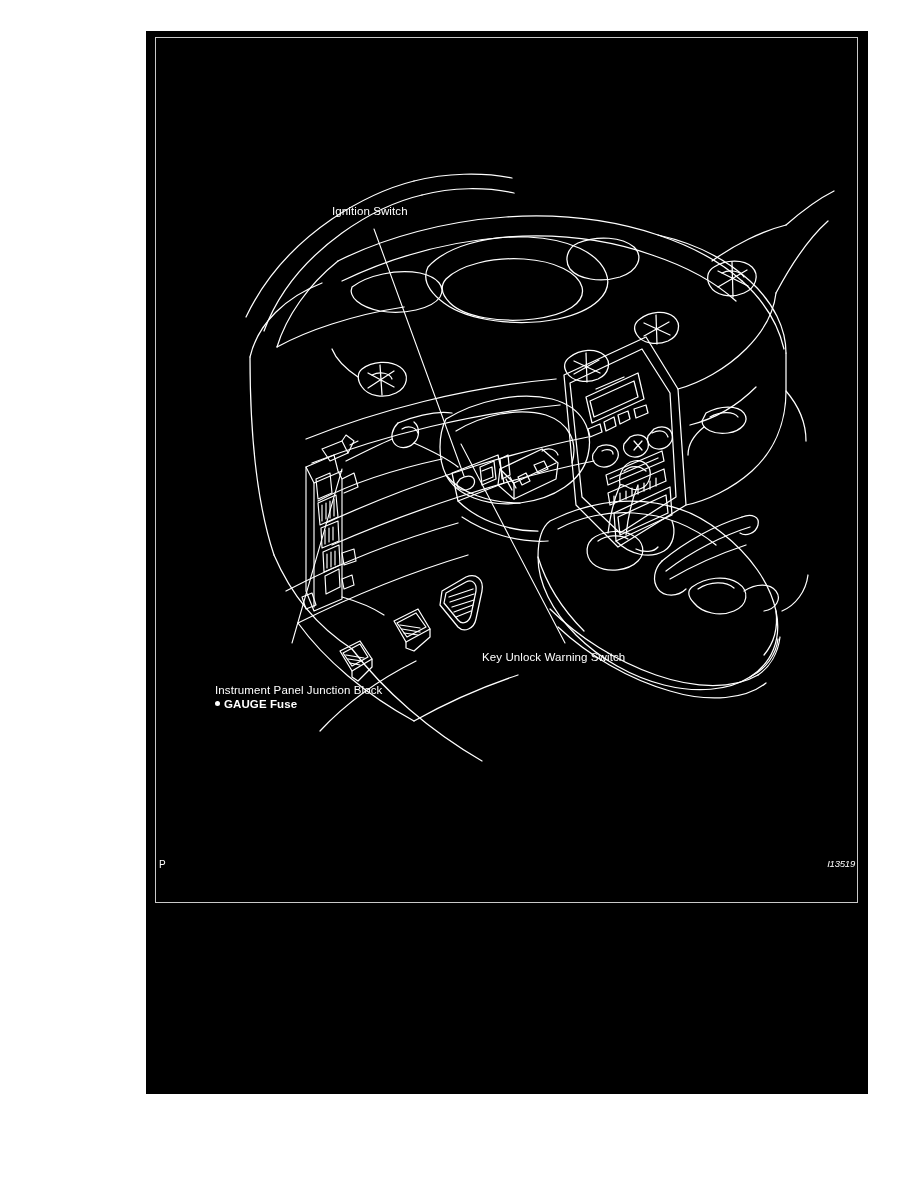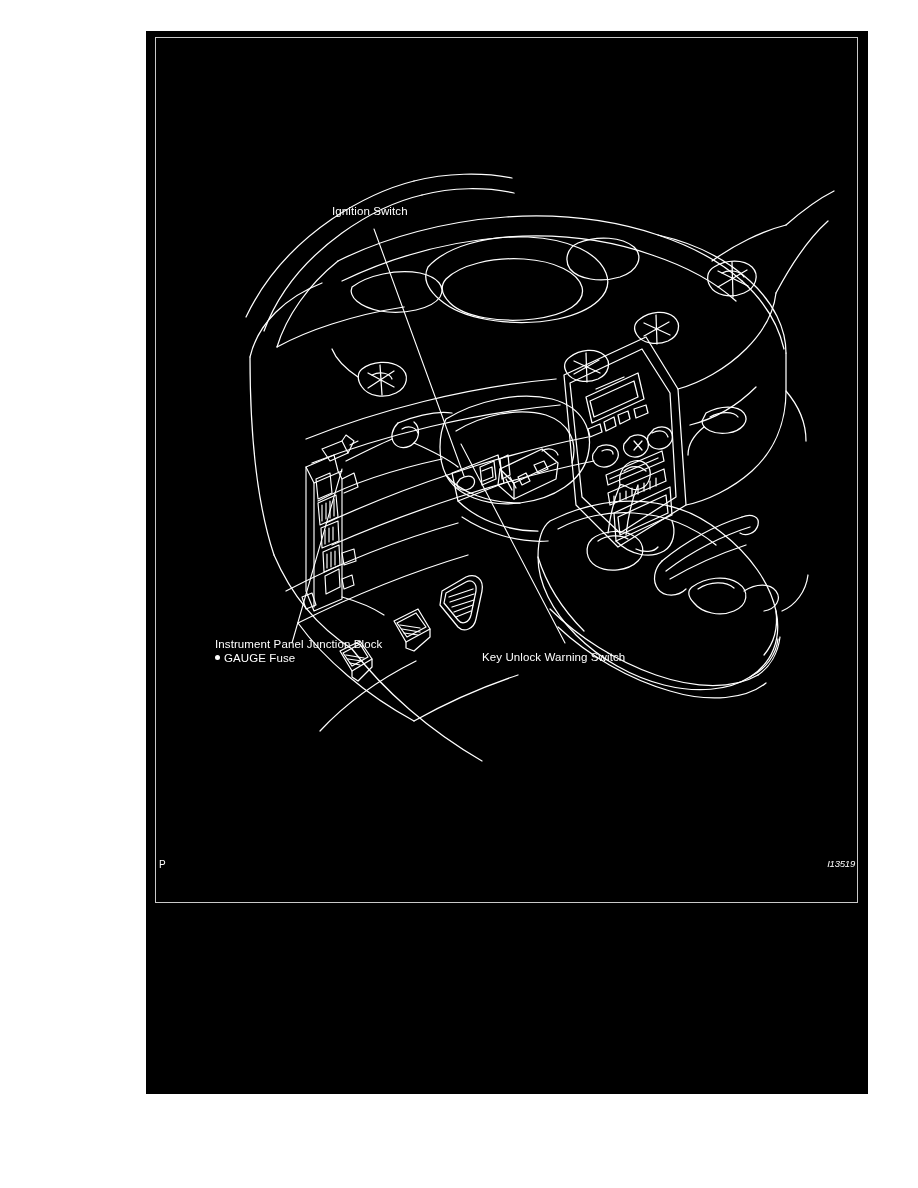--- a/index.html
+++ b/index.html
@@ -59,25 +59,26 @@
     color: #ffffff;
     font-family: "Liberation Sans", sans-serif;
     font-size: 11.5px;
     line-height: 14px;
     letter-spacing: 0.1px;
     white-space: nowrap;
     font-weight: 400;
   }
 
   #label-ignition-switch { left: 186px; top: 173px; }
-  #label-junction-block  { left: 69px;  top: 606px; }
+  #label-junction-block  { left: 69px;  top: 652px; }
   #label-key-unlock      { left: 336px; top: 619px; }
 
   .callout .bullet-line {
     display: block;
+    font-weight: bold;
   }
   .bullet-dot {
     display: inline-block;
     width: 5px;
     height: 5px;
     border-radius: 50%;
     background: #ffffff;
     vertical-align: middle;
     margin-right: 4px;
     position: relative;

